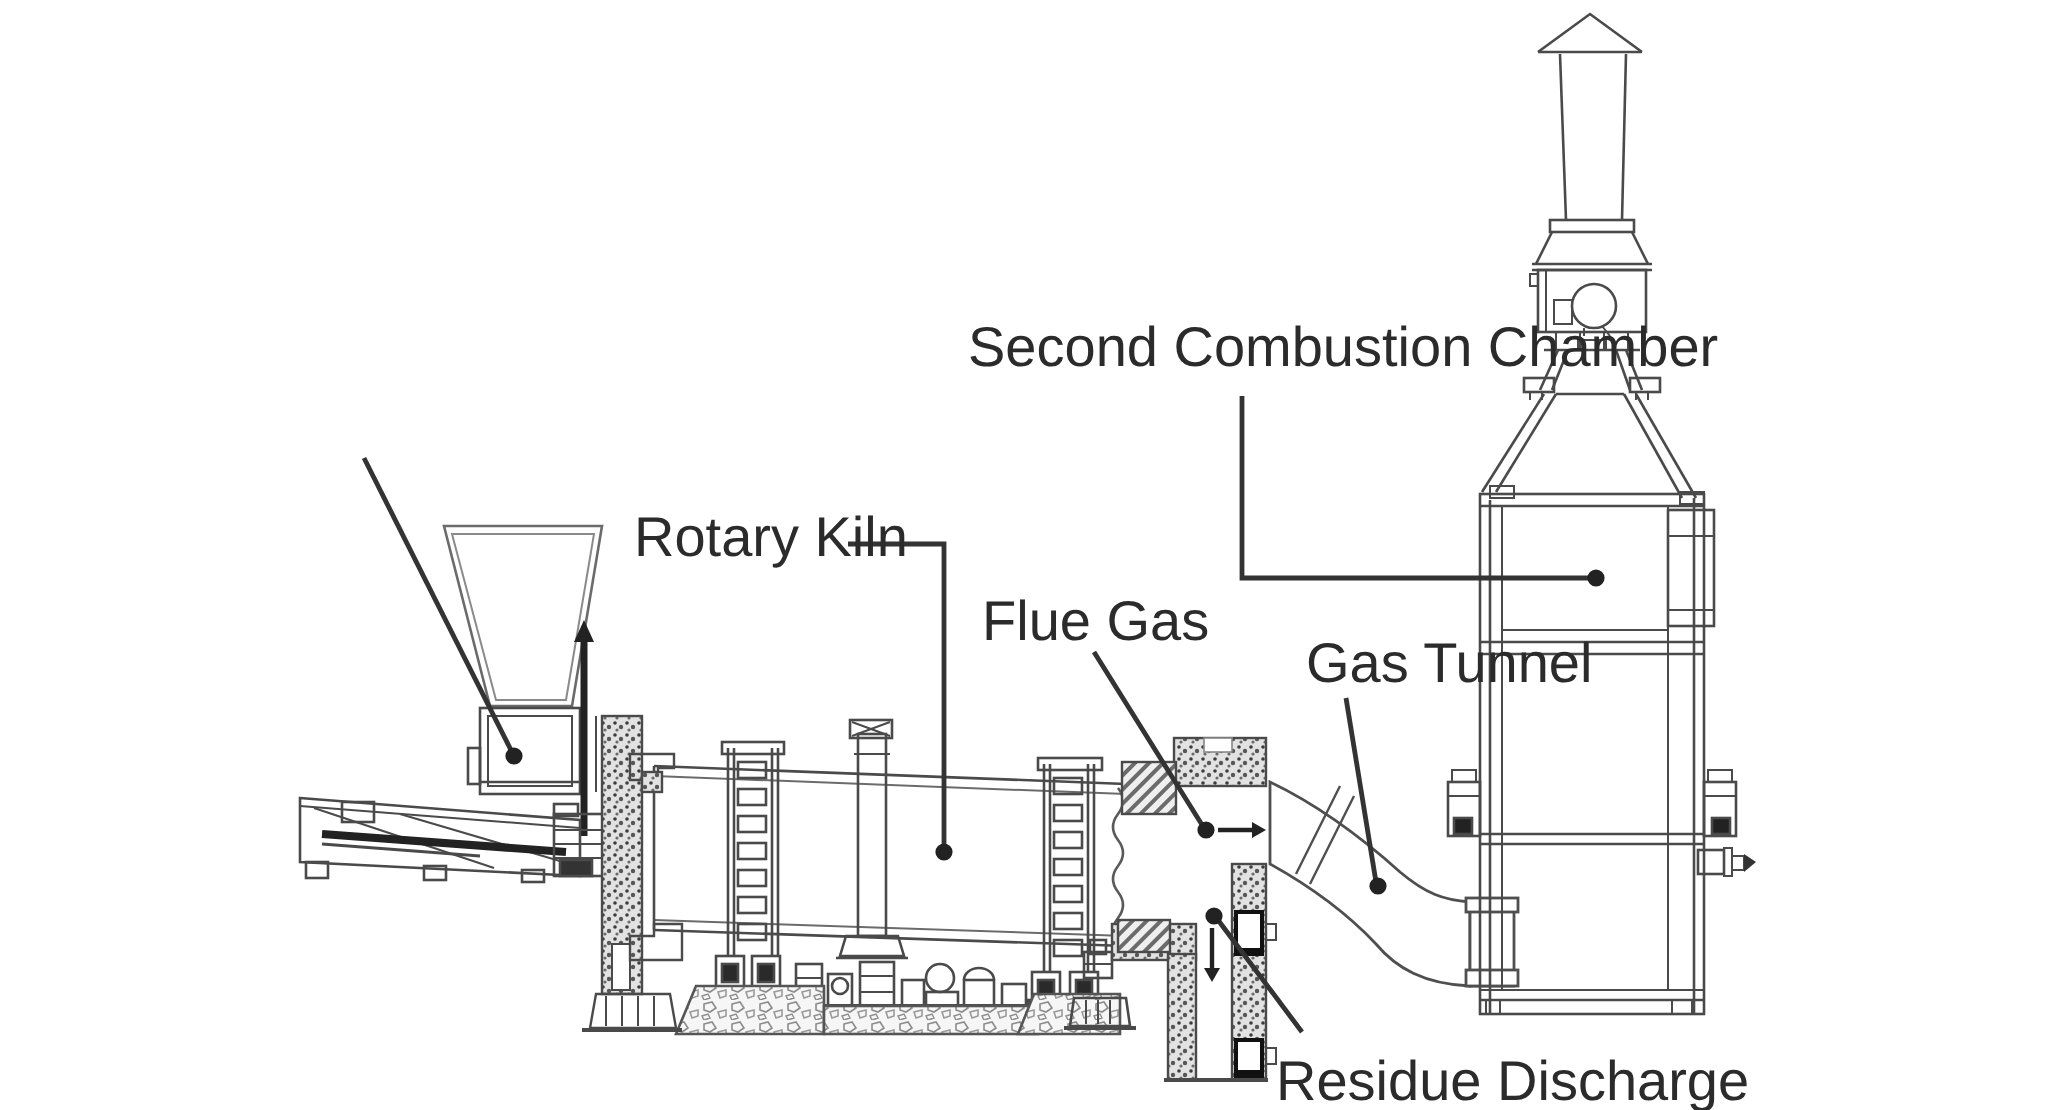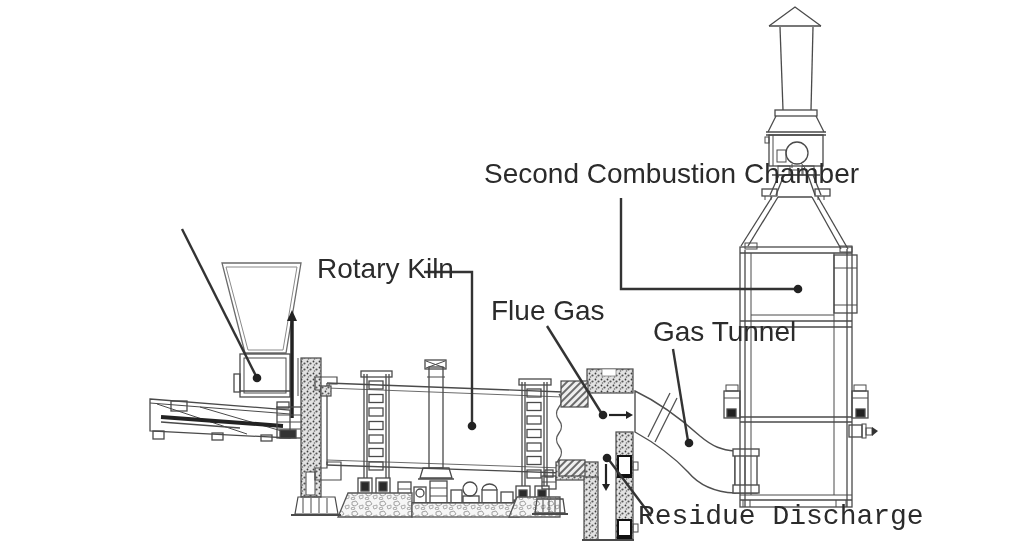--- a/index.html
+++ b/index.html
@@ -10,21 +10,21 @@
   #drawing{position:absolute;left:0;top:0;}
   .lbl{
     position:absolute;color:#2b2b2b;font-size:28px;line-height:26px;
     white-space:nowrap;letter-spacing:0px;
   }
   #lbl-feeding{left:115px;top:192px;}
   #lbl-scc{left:484px;top:161px;}
   #lbl-kiln{left:317px;top:256px;}
   #lbl-flue{left:491px;top:298px;}
   #lbl-tunnel{left:621px;top:319px;margin-left:32px;}
-  #lbl-residue{left:638px;top:504px;font-family:Liberation Mono, monospace;}
+  #lbl-residue{left:638px;top:528px;}
 </style>
 </head>
 <body>
 
 <div id="stage">
 
 <svg id="drawing" width="1024" height="555" viewBox="0 0 1024 555">
   <defs>
     <pattern id="speck" width="6" height="6" patternUnits="userSpaceOnUse">
       <rect width="6" height="6" fill="#e2e2e2"></rect>

